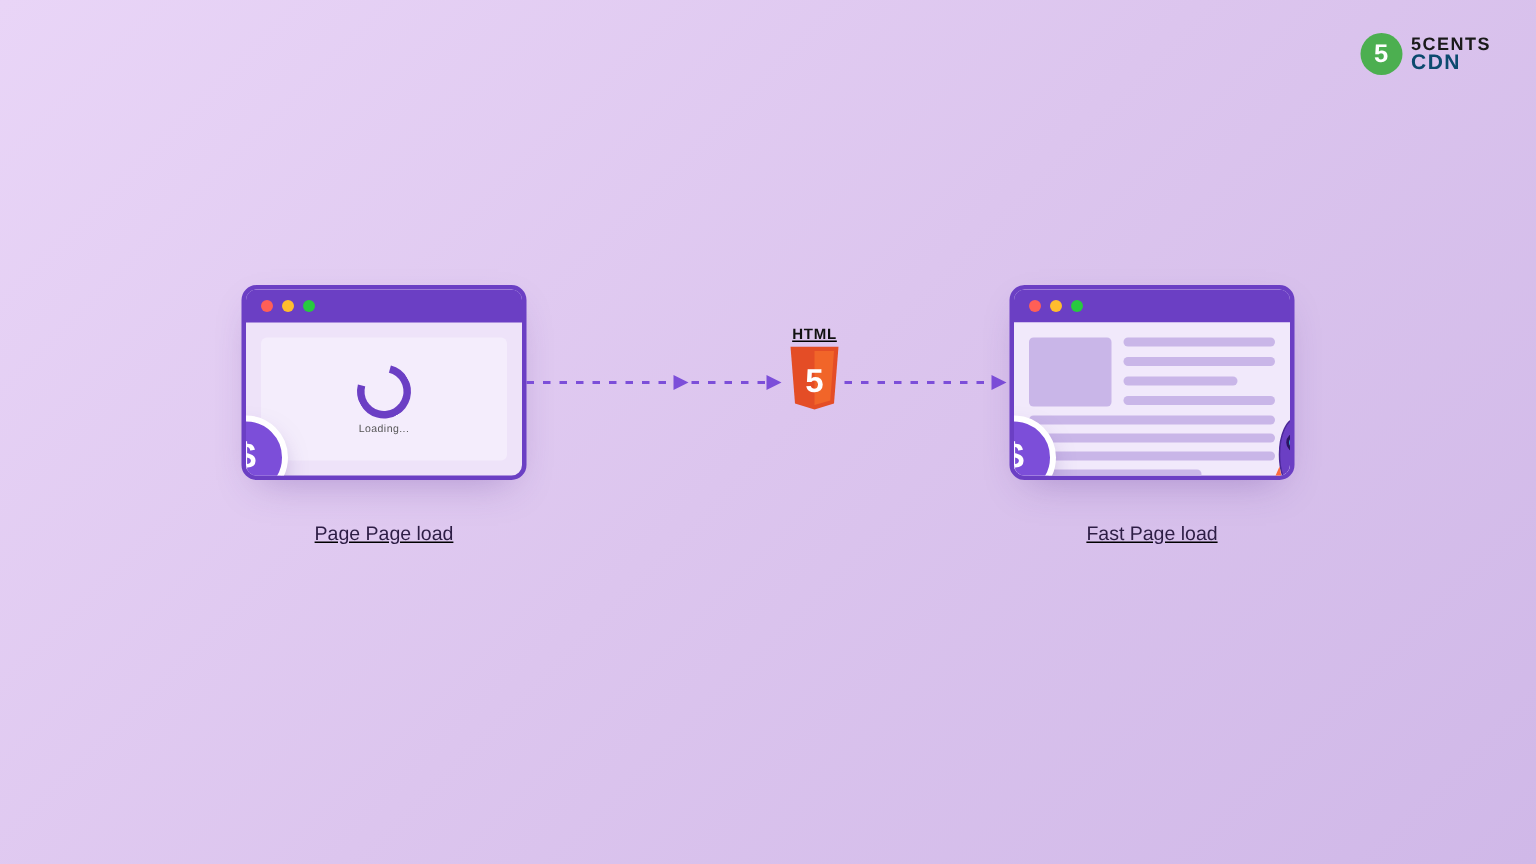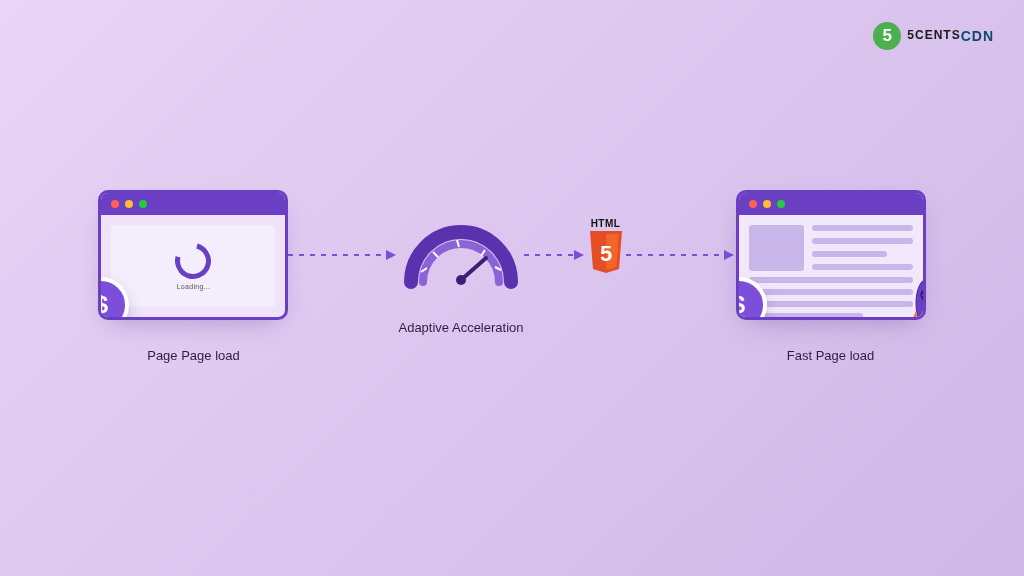--- a/index.html
+++ b/index.html
@@ -15,33 +15,33 @@
     position: absolute;
     top: 22px; right: 30px;
     display: flex; align-items: center; gap: 6px;
   }
   .logo-badge {
     width: 28px; height: 28px; border-radius: 50%;
     background: #4caf50; color: #fff;
     display: flex; align-items: center; justify-content: center;
     font-weight: 900; font-size: 17px;
   }
-  .logo-text { display: flex; flex-direction: row; line-height: 0.9; }
+  .logo-text { display: flex; flex-direction: column; line-height: 0.9; }
   .logo-line1 { font-size: 12px; font-weight: 900; letter-spacing: 1px; color: #1a1a1a; }
   .logo-line2 { font-size: 14px; font-weight: 900; letter-spacing: 1px; color: #0c4a6e; }
 
   
   .stage {
     position: absolute;
     top: 190px; left: 0; right: 0;
     display: flex; align-items: flex-start; justify-content: center;
     gap: 0;
   }
 
-  .node { display: flex; flex-direction: column; align-items: center; position: relative; }
+  .node { display: flex; flex-direction: column; align-items: center; position: relative; text-decoration: underline; }
   .caption { margin-top: 28px; font-size: 13px; color: #2d1d45; text-align: center; font-weight: 500; }
 
   
   .browser {
     width: 190px; height: 130px; border-radius: 10px;
     background: #eee3f9;
     border: 3px solid #6b3fc4;
     position: relative; overflow: hidden;
     box-shadow: 0 10px 25px -10px rgba(80,40,140,.35);
   }
@@ -142,38 +142,20 @@
     <div class="caption">Page Page load</div>
   </div>
 
   <div class="connector">
     <svg viewBox="0 0 110 12">
       <line x1="0" y1="6" x2="98" y2="6" stroke="#7c4ed9" stroke-width="2" stroke-dasharray="5 6"></line>
       <path d="M98 1 L108 6 L98 11 Z" fill="#7c4ed9"></path>
     </svg>
   </div>
 
-  <div class="node">
-    <div class="gauge">
-      <svg viewBox="0 0 120 80" width="120" height="80">
-        <path d="M10 70 A50 50 0 0 1 110 70" fill="none" stroke="#5b32ad" stroke-width="14" stroke-linecap="round"></path>
-        <path d="M22 70 A38 38 0 0 1 98 70" fill="none" stroke="#8a63d6" stroke-width="8" stroke-linecap="round"></path>
-        <g stroke="#fff" stroke-width="2">
-          <line x1="20" y1="60" x2="26" y2="56"></line>
-          <line x1="32" y1="40" x2="37" y2="45"></line>
-          <line x1="56" y1="28" x2="58" y2="35"></line>
-          <line x1="84" y1="38" x2="80" y2="44"></line>
-          <line x1="100" y1="58" x2="94" y2="55"></line>
-        </g>
-        <circle cx="60" cy="68" r="5" fill="#3c1f75"></circle>
-        <line x1="60" y1="68" x2="85" y2="46" stroke="#3c1f75" stroke-width="4" stroke-linecap="round"></line>
-      </svg>
-    </div>
-    <div class="caption">Adaptive Acceleration</div>
-  </div>
 
   <div class="connector sm">
     <svg viewBox="0 0 62 12">
       <line x1="0" y1="6" x2="50" y2="6" stroke="#7c4ed9" stroke-width="2" stroke-dasharray="5 6"></line>
       <path d="M50 1 L60 6 L50 11 Z" fill="#7c4ed9"></path>
     </svg>
   </div>
 
   <div class="node">
     <div class="html5">

